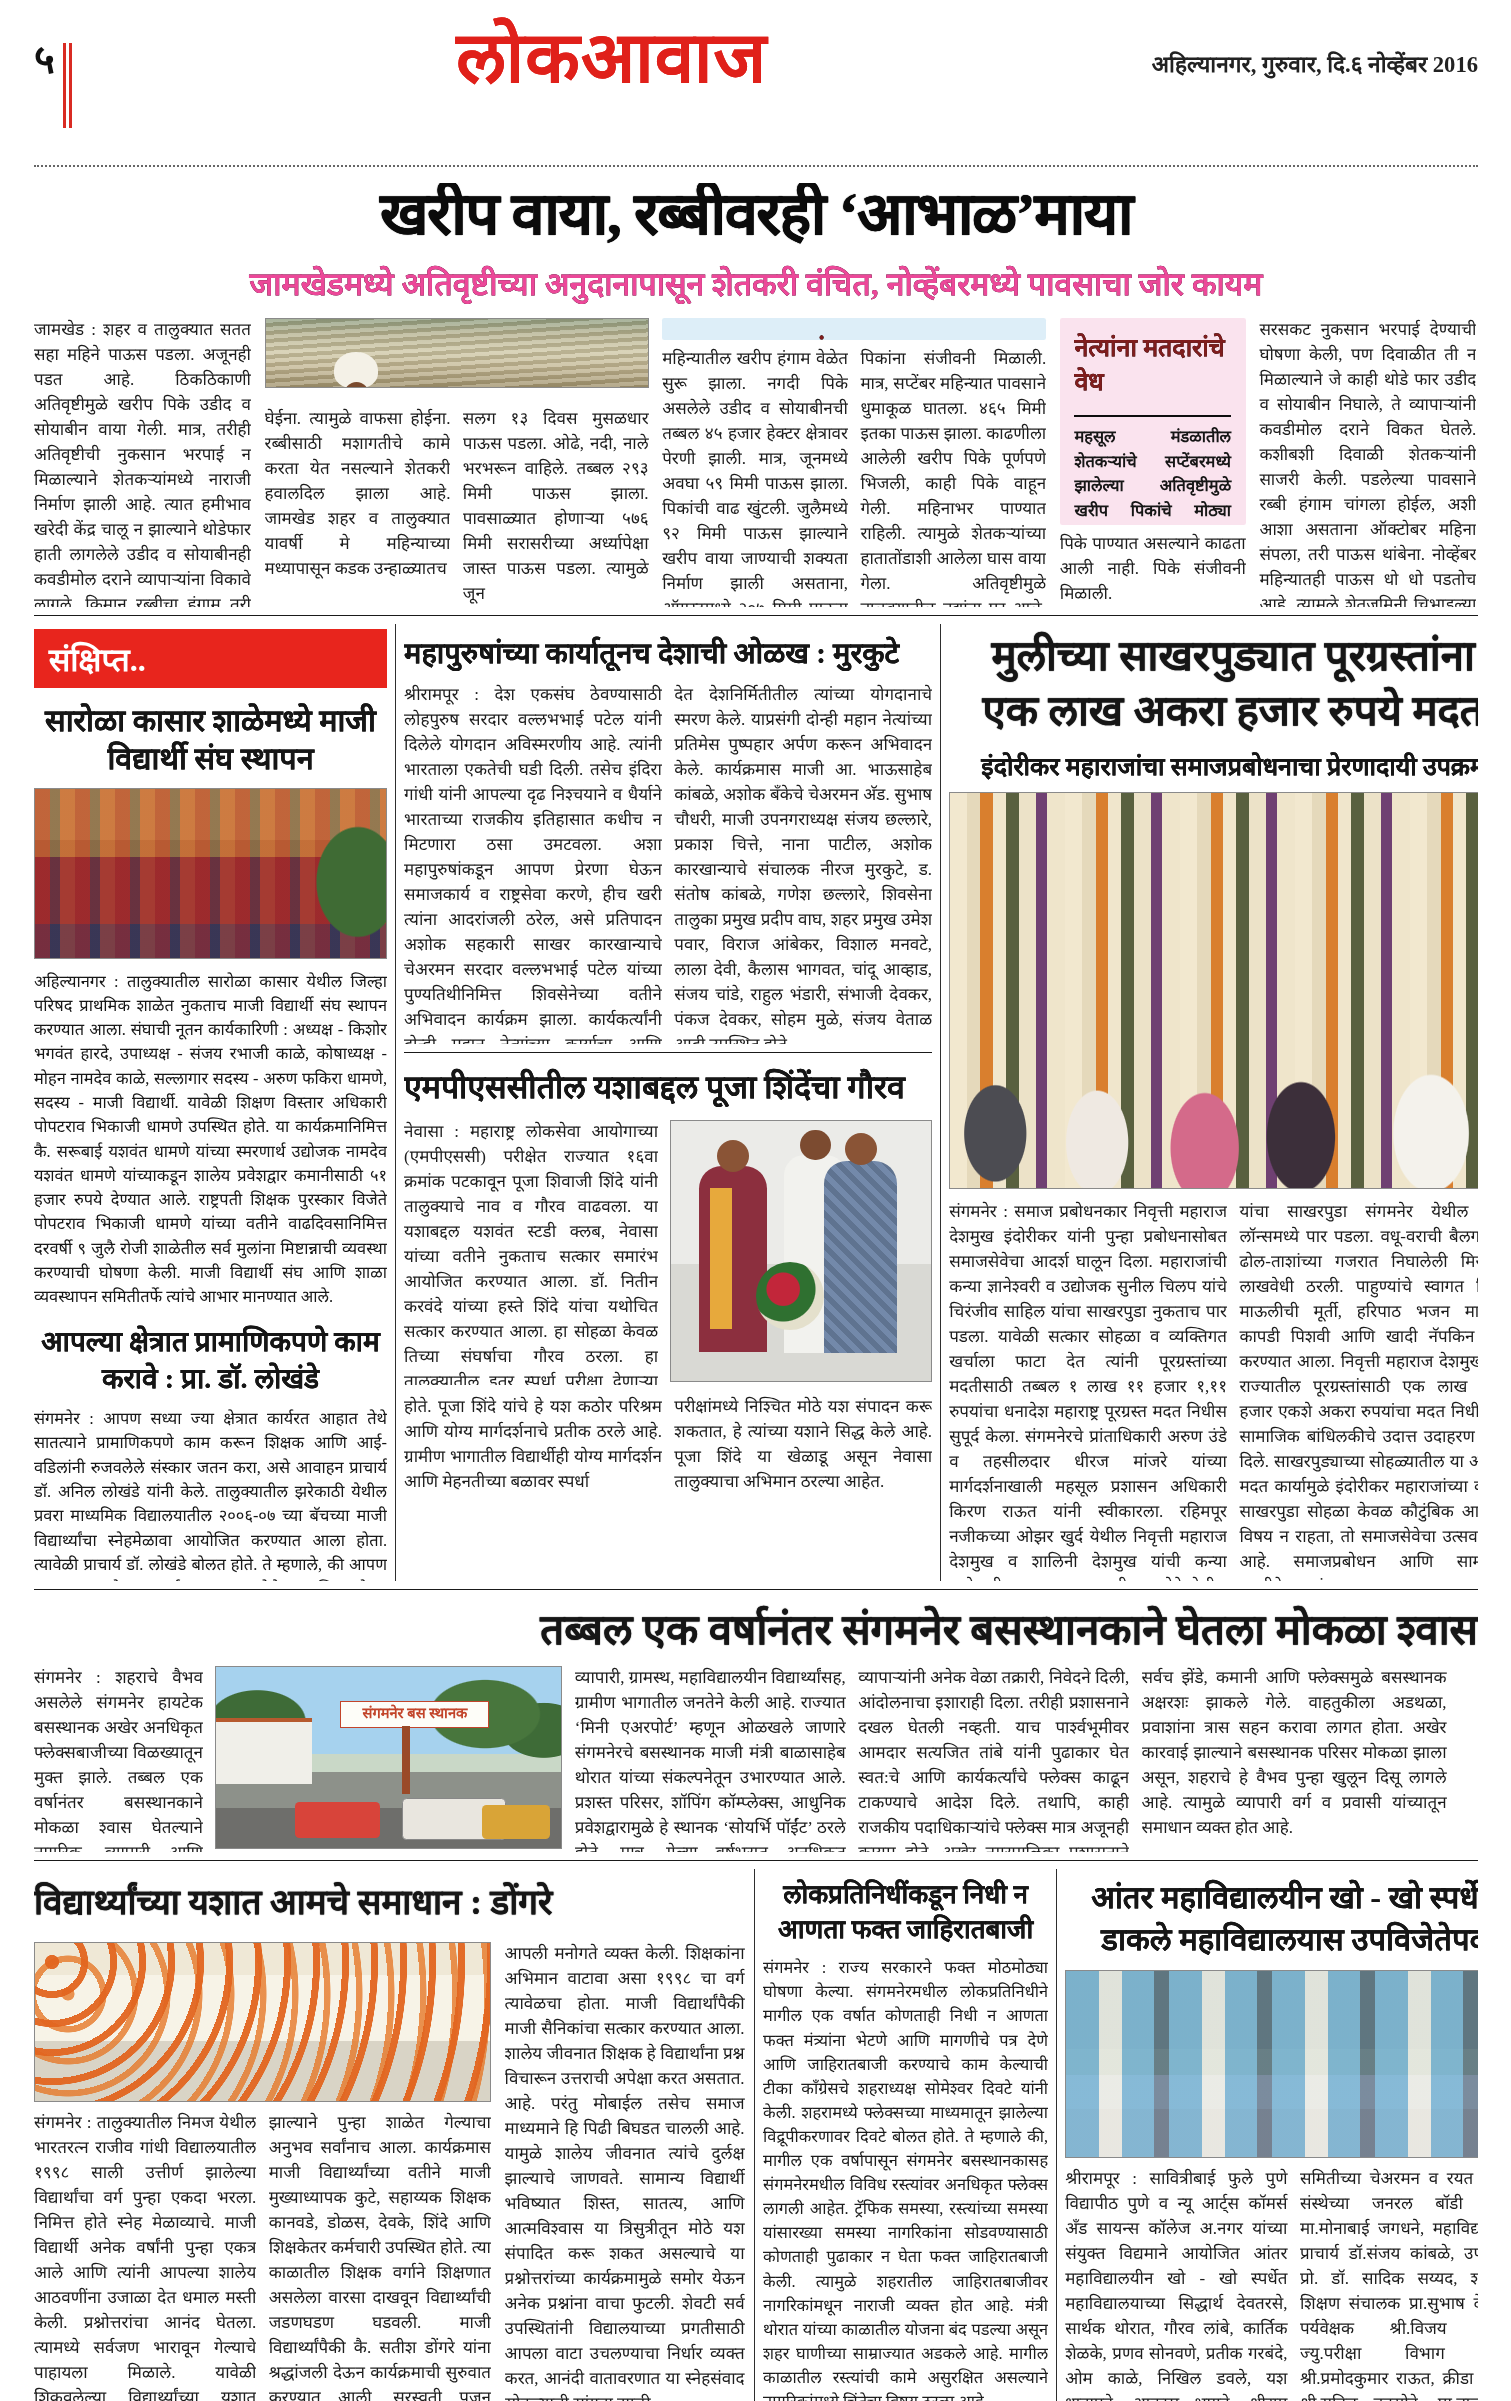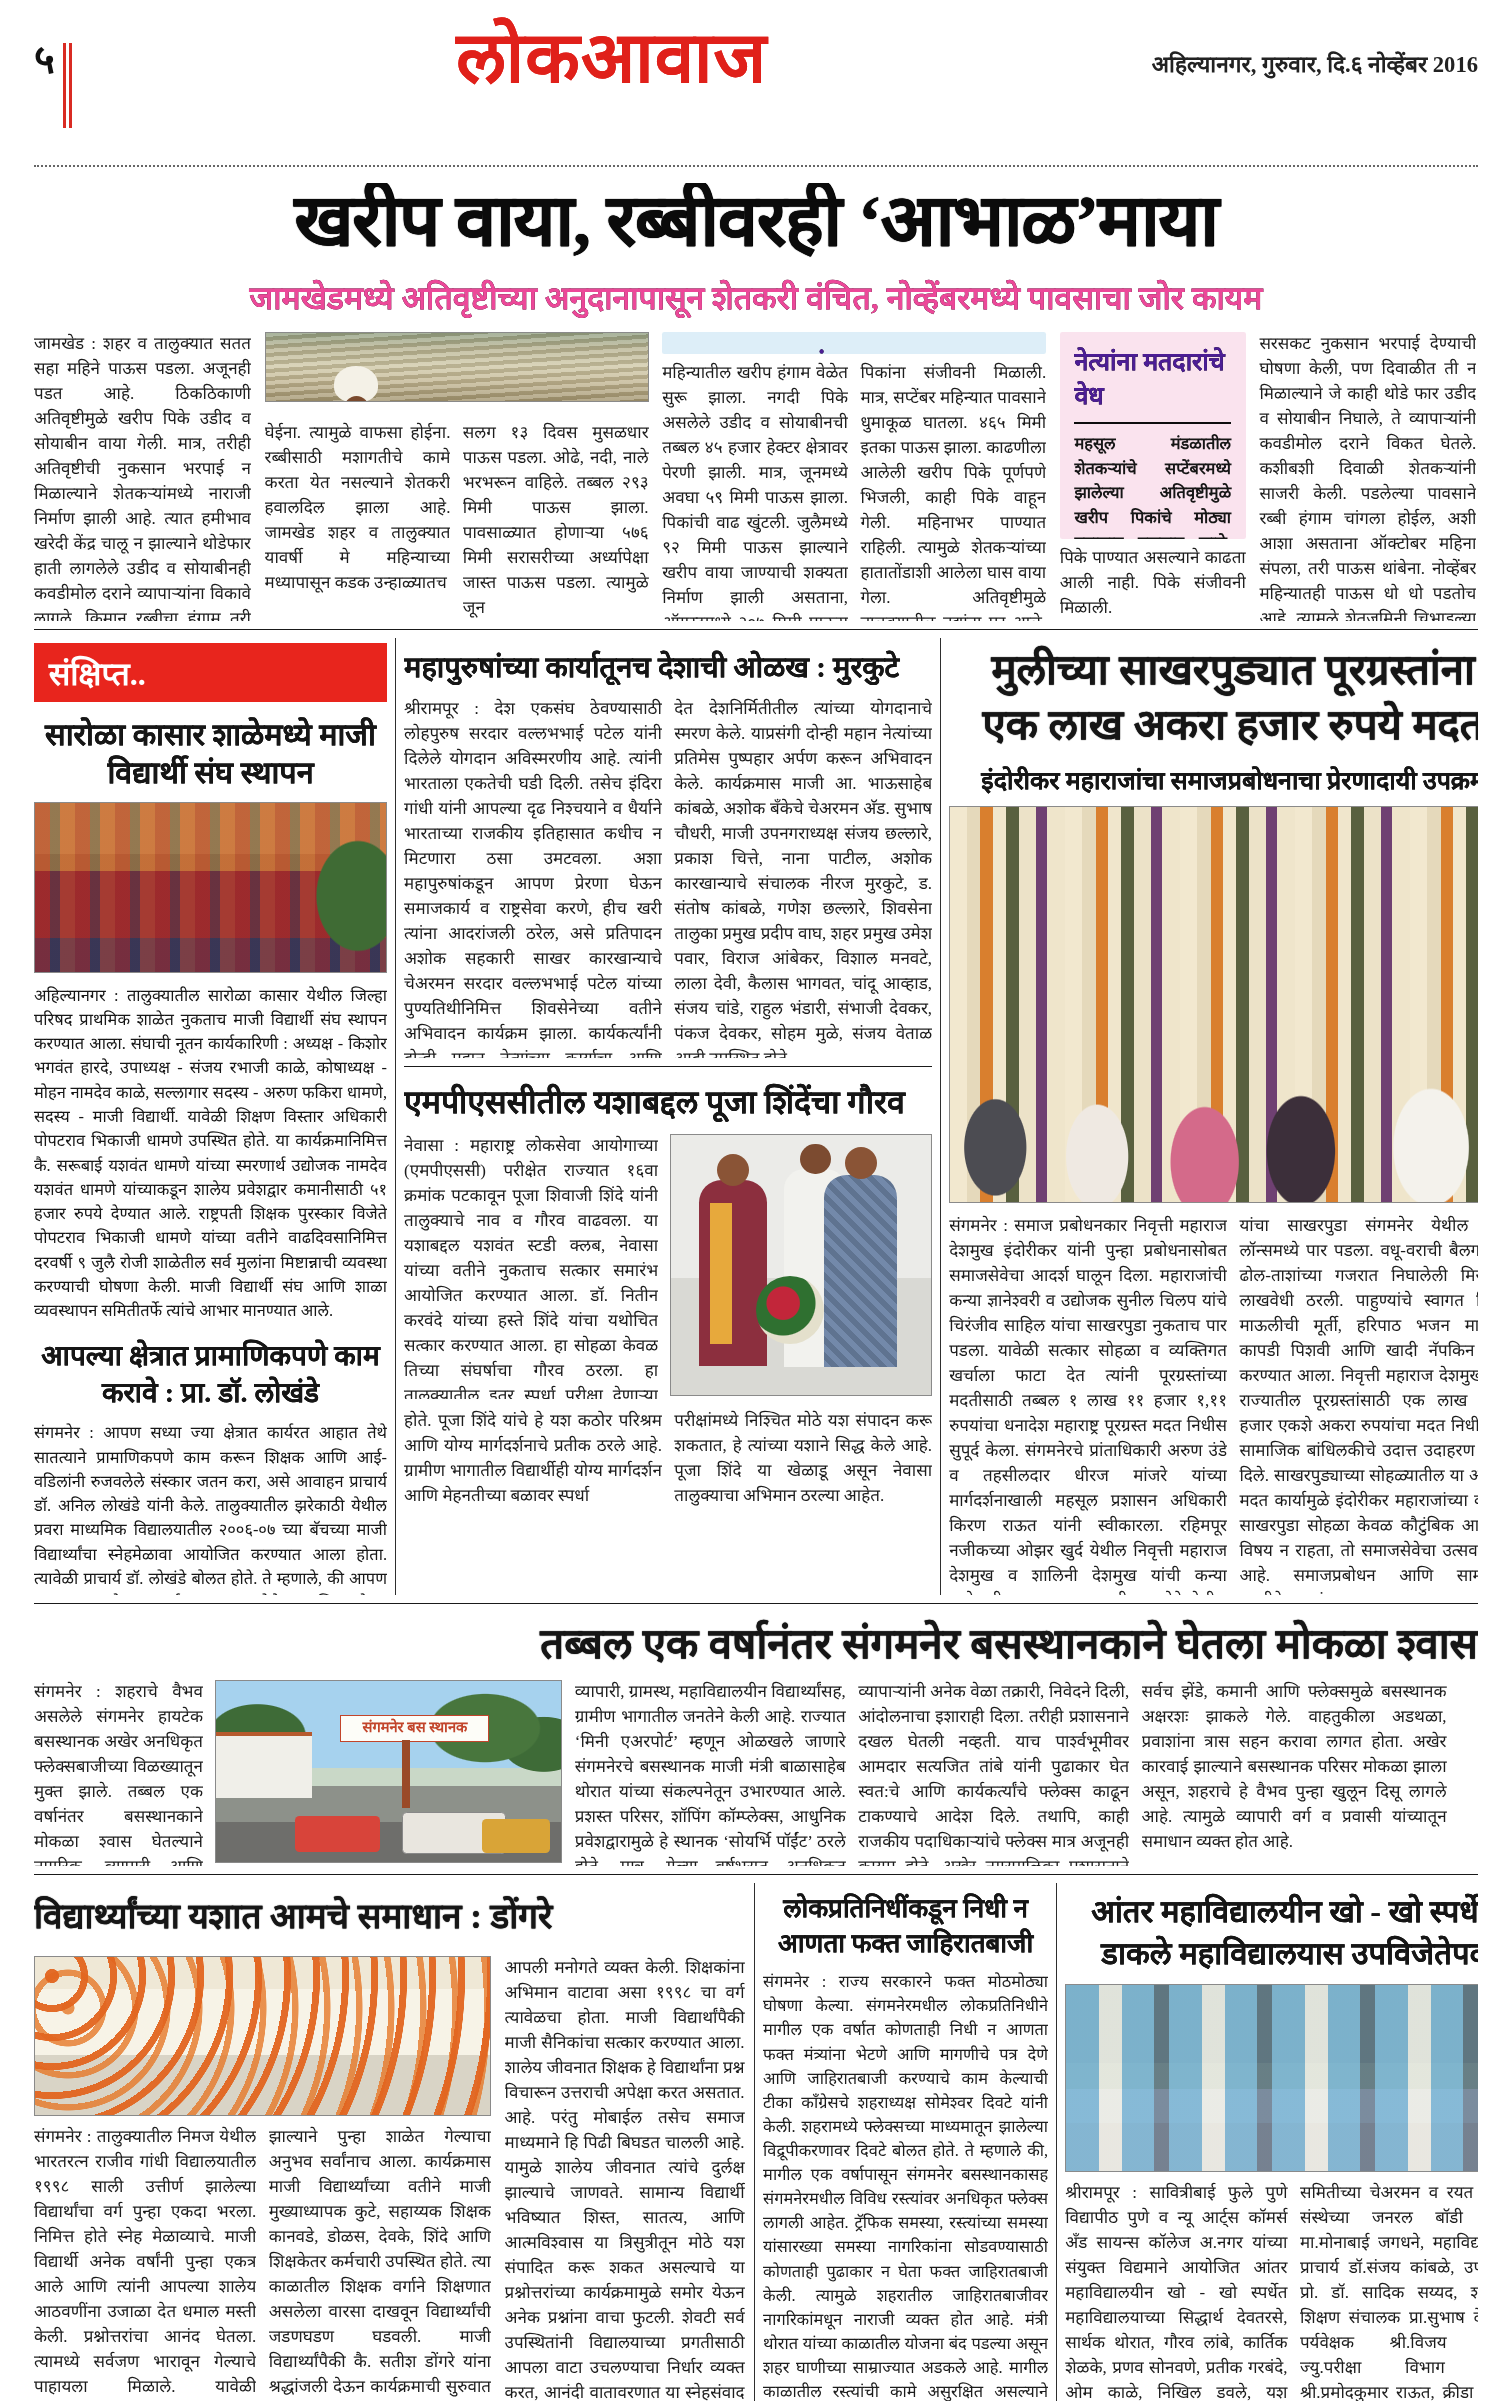--- a/index.html
+++ b/index.html
@@ -12,21 +12,21 @@
   .hdr{display:flex;align-items:flex-start;justify-content:space-between;height:141px;}
   .pagenum{display:flex;align-items:flex-start;gap:8px;margin-top:22.6px;}
   .pagenum .num{font-size:40px;font-weight:700;color:#111;line-height:1;}
   .redbars{display:flex;gap:3.4px;margin-top:3.4px;}
   .redbars i{display:block;width:2.8px;height:85px;background:#d92b23;}
   .masthead{margin:5.6px 0 0 0;font-size:71px;line-height:1;font-weight:900;color:#e0201a;
     letter-spacing:1.1px;text-shadow:0 0 0.6px #e0201a;}
   .dateline{margin-top:31px;font-size:22.6px;font-weight:700;color:#222;}
   .dotrule{border:0;border-top:2.3px dotted #666;margin:6.8px 0 0 0;}
   
-  .mainhead{margin:16px 0 0 0;text-align:center;font-size:72px;line-height:1.08;font-weight:900;
+  .mainhead{margin:16px 0 0 0;text-align:center;font-size:59px;line-height:1.08;font-weight:900;
     color:#0b0b0b;letter-spacing:-1.1px;text-shadow:0 0 1.1px #000, 0.6px 0 0 #000;white-space:nowrap;overflow:hidden;}
   .subhead{margin:14.7px 0 0 0;text-align:center;font-size:32px;font-weight:800;color:#ec4899;
     text-shadow:0 0 0.6px #000;white-space:nowrap;overflow:hidden;}
   
   .body{font-size:17px;line-height:1.47;text-align:justify;color:#1c1c1c;}
   .twocol{display:flex;gap:12.4px;}
   .twocol>div{flex:1;overflow:hidden;}
   .rule{border:0;border-top:1.7px solid #1a1a1a;margin:8px 0 0 0;}
   .vsep{width:1.1px;background:#2e2e2e;flex:0 0 1.1px;}
   .ph{position:relative;overflow:hidden;border:0.6px solid #8a8a8a;background:#ddd;}
@@ -37,22 +37,22 @@
   .lc2{flex:0 0 384px;display:flex;flex-direction:column;gap:19px;}
   .lc3{flex:0 0 384px;display:flex;flex-direction:column;gap:6.8px;}
   .lc4{flex:0 0 186px;display:flex;flex-direction:column;gap:6.8px;overflow:hidden;}
   .lc5{flex:0 0 217px;overflow:hidden;}
   .ph-farmer{height:215px;background:
     repeating-linear-gradient(176deg,rgba(255,255,255,.20) 0 4px,rgba(96,86,60,.20) 4px 8px),
     linear-gradient(180deg,#93a184 0%,#b8b493 22%,#d0c9a8 48%,#c3b794 72%,#a2946f 100%);}
   .farmer-turban{position:absolute;left:68px;top:33px;width:44px;height:36px;background:#f4f1e7;border-radius:50% 50% 40% 40%;}
   .farmer-face{position:absolute;left:78px;top:63px;width:25px;height:26px;background:#7a4a2d;border-radius:50%;}
   .infobox{border-radius:2.3px;padding:11.3px 14.7px;box-sizing:border-box;}
-  .infobox .ib-title{font-size:28px;font-weight:900;color:#4c1d95;border-bottom:2.3px solid #0d0d0d;
-    display:inline-block;padding-bottom:11px;margin-bottom:8px;text-shadow:0 0 0.6px #000;}
+  .infobox .ib-title{font-size:28px;font-weight:900;color:#7f1d1d;border-bottom:2.3px solid #0d0d0d;
+    display:inline-block;padding-bottom:18px;margin-bottom:8px;text-shadow:0 0 0.6px #000;}
   .infobox .ib-text{font-size:17.5px;line-height:1.5;text-align:justify;font-weight:600;}
   .box-blue{background:#ddeef8;height:134px;overflow:hidden;}
   .box-pink{background:#fae3ee;height:243px;overflow:hidden;}
   .box-pink .ib-title{font-size:25px;}
   .box-pink .ib-text{font-size:16.4px;}
   
   .mid{display:flex;margin-top:8px;height:957px;overflow:hidden;gap:8px;}
   .mg-left{flex:0 0 353px;overflow:hidden;}
   .mg-mid{flex:0 0 528px;overflow:hidden;}
   .mg-right{flex:0 0 568px;overflow:hidden;}

